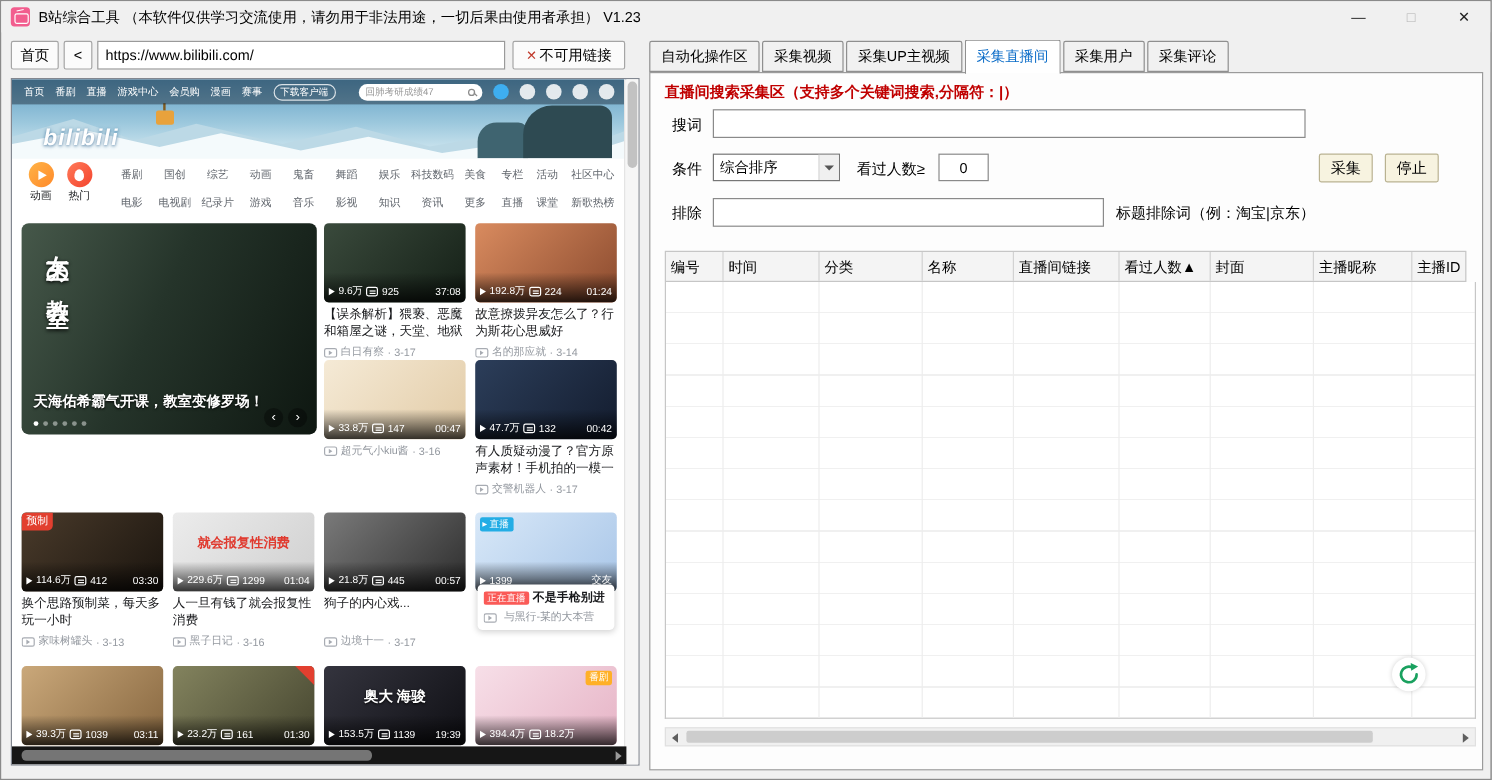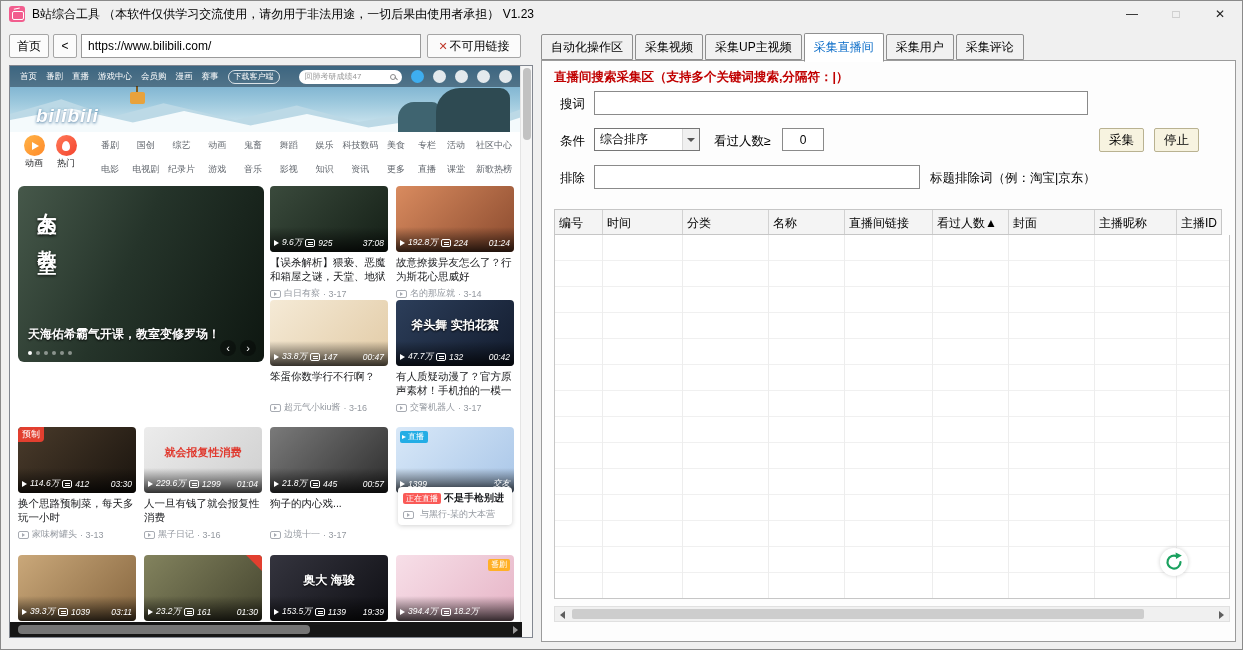--- a/index.html
+++ b/index.html
@@ -70,21 +70,21 @@
   .f-caption { position:absolute; left:10px; bottom:19px; color:#fff; font-size:12px; font-weight:bold; text-shadow:0 1px 2px #000; }
   .f-dots { position:absolute; left:10px; bottom:7px; display:flex; gap:4px; }
   .f-dots i { width:4px; height:4px; border-radius:50%; background:rgba(255,255,255,.45); }
   .f-dots i.on { background:#fff; }
   .f-arrows { position:absolute; right:8px; bottom:6px; display:flex; gap:4px; }
   .f-arrow { width:16px; height:16px; border-radius:50%; background:rgba(0,0,0,.35); color:#fff; display:flex; align-items:center; justify-content:center; font-size:11px; line-height:1; }
 
   .vcard { position:absolute; width:118px; }
   .vthumb { position:relative; width:118px; height:66px; border-radius:4px; overflow:hidden; }
   .vstats { position:absolute; left:0; right:0; bottom:0; padding:10px 4px 3px; background:linear-gradient(transparent,rgba(0,0,0,.78));
-            color:#fff; font-size:8.5px; display:flex; align-items:center; gap:3px; white-space:nowrap;font-style:italic; }
+            color:#fff; font-size:8.5px; display:flex; align-items:center; gap:3px; white-space:nowrap; }
   .i-play { width:0; height:0; border-left:5px solid #fff; border-top:3px solid transparent; border-bottom:3px solid transparent; flex:none; }
   .i-dm { width:10px; height:8px; border:1px solid #fff; border-radius:2px; position:relative; flex:none; }
   .i-dm::after { content:""; position:absolute; left:2px; top:2px; width:5px; height:1px; background:#fff; box-shadow:0 2px 0 #fff; }
   .vdur { margin-left:auto; }
   .vtitle { margin-top:4px; font-size:10.5px; line-height:1.32; color:#18191c; height:28px; overflow:hidden; }
   .vup { margin-top:3px; font-size:9px; color:#9499a0; display:flex; align-items:center; gap:3px; white-space:nowrap; overflow:hidden; }
   .i-up { width:11px; height:8px; border:1px solid #a7abb2; border-radius:2px; position:relative; flex:none; }
   .i-up::after { content:""; position:absolute; left:3px; top:1px; width:0; height:0; border-left:3px solid #a7abb2; border-top:2px solid transparent; border-bottom:2px solid transparent; }
   .vdate::before { content:"· "; }
 
@@ -307,31 +307,29 @@
     <div class="vcard" style="left:260px;top:234px;">
       <div class="vthumb t2">
         <div class="vstats">
           <span class="i-play"></span>
             <span>33.8万</span>
           <span class="i-dm"></span>
             <span>147</span>
           <span class="vdur">00:47</span>
         </div>
       </div>
-      <div class="vtitle">笨蛋你数学行不行啊？</div>
       <div class="vup">
         <span class="i-up"></span>
         <span>超元气小kiu酱</span>
         <span class="vdate"><span>3-16</span></span>
       </div>
     </div>
 
     <div class="vcard" style="left:386px;top:234px;">
       <div class="vthumb t3">
-        <div class="t-text white">斧头舞 实拍花絮</div>
         <div class="vstats">
           <span class="i-play"></span>
             <span>47.7万</span>
           <span class="i-dm"></span>
             <span>132</span>
           <span class="vdur">00:42</span>
         </div>
       </div>
       <div class="vtitle">有人质疑动漫了？官方原声素材！手机拍的一模一样！还...</div>
       <div class="vup">

